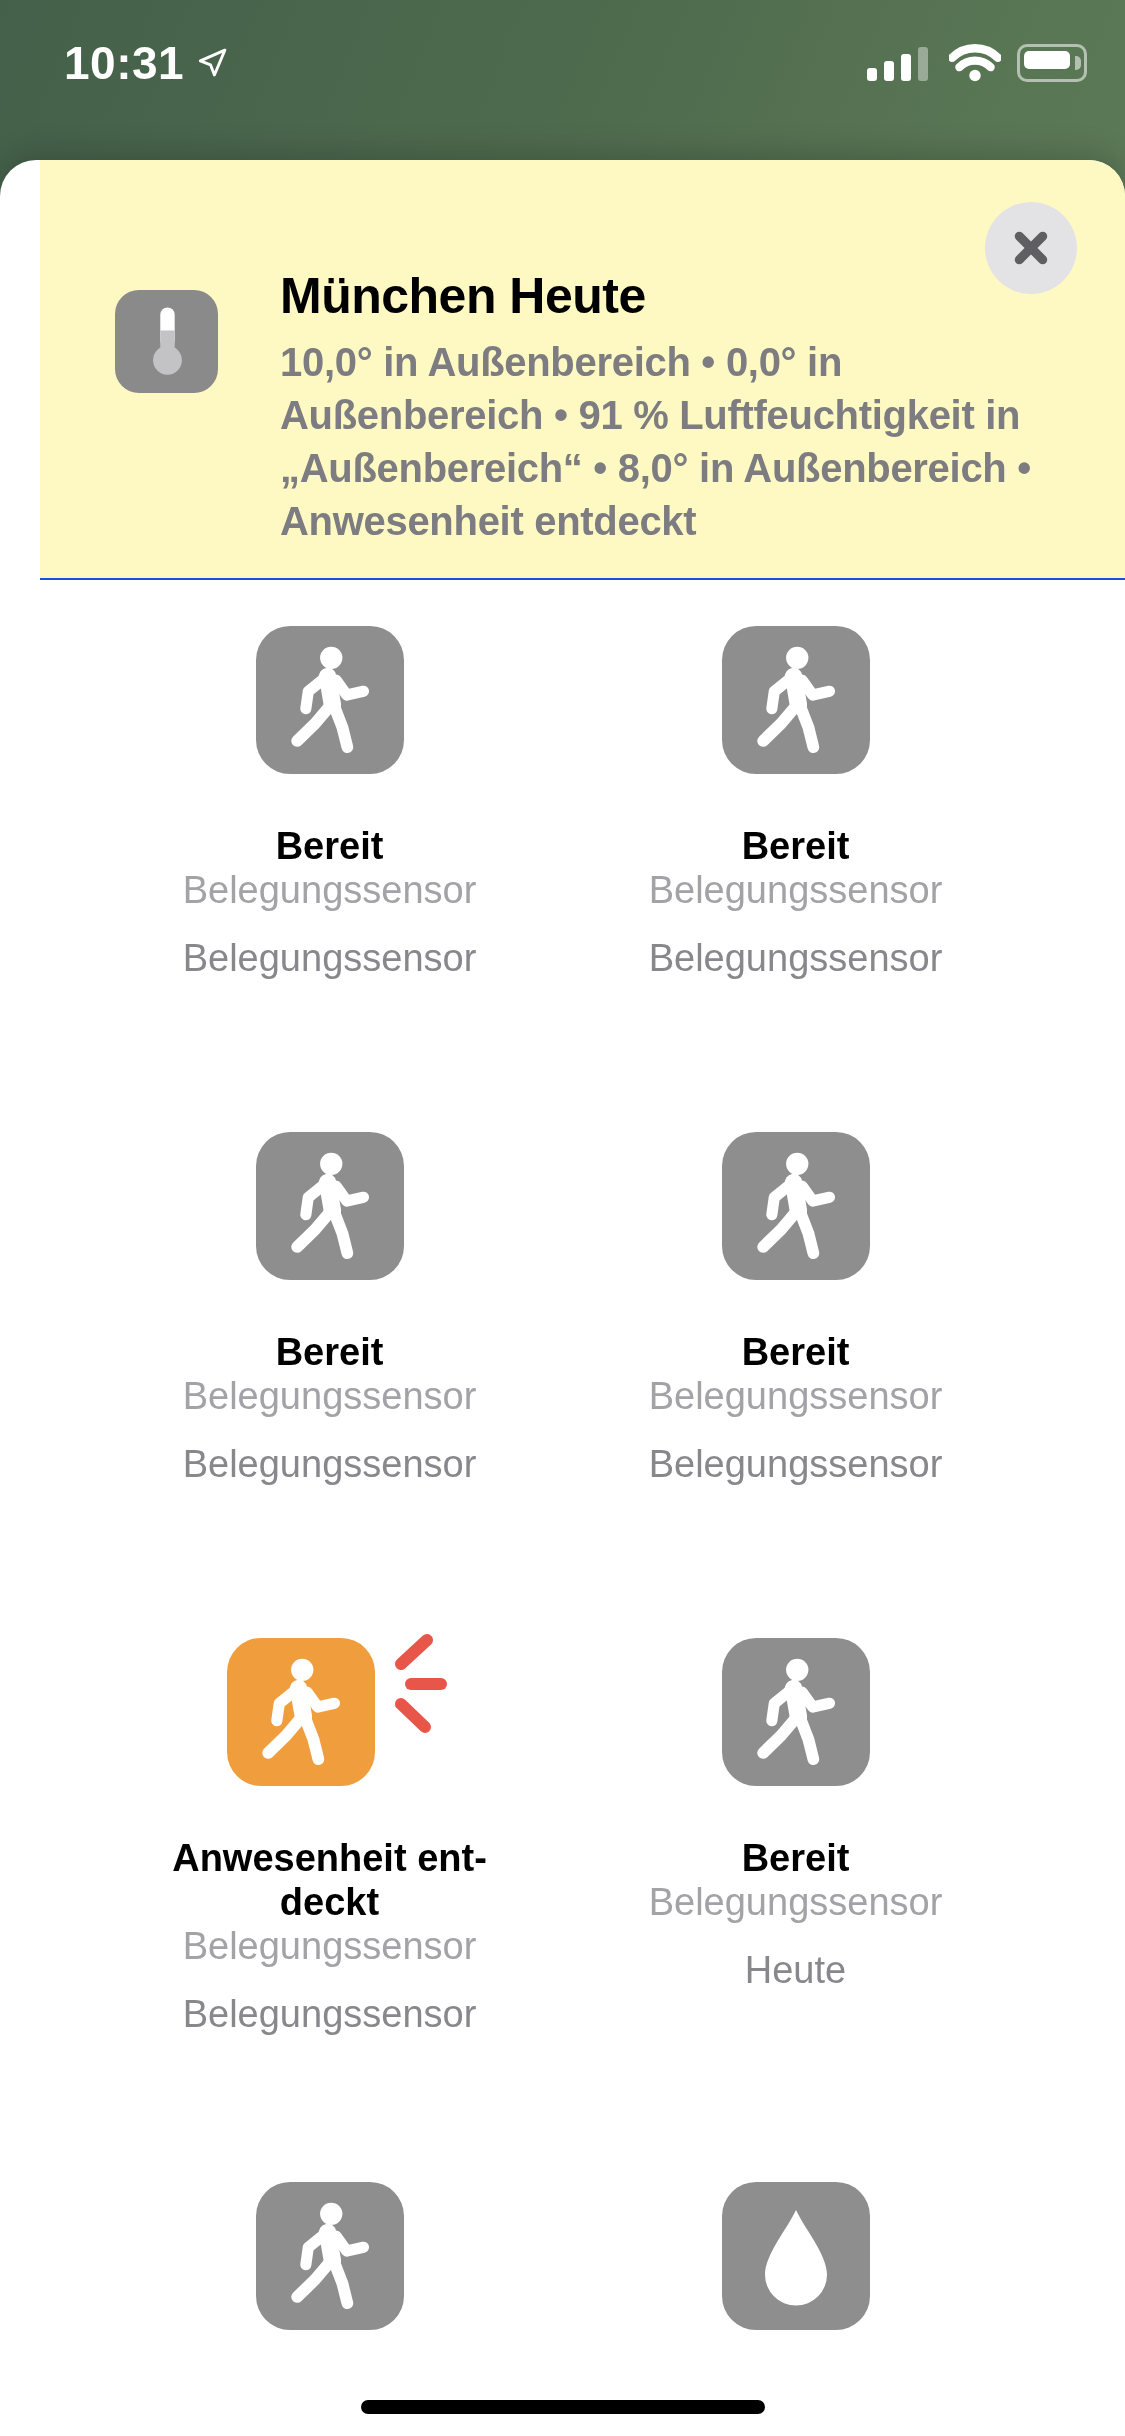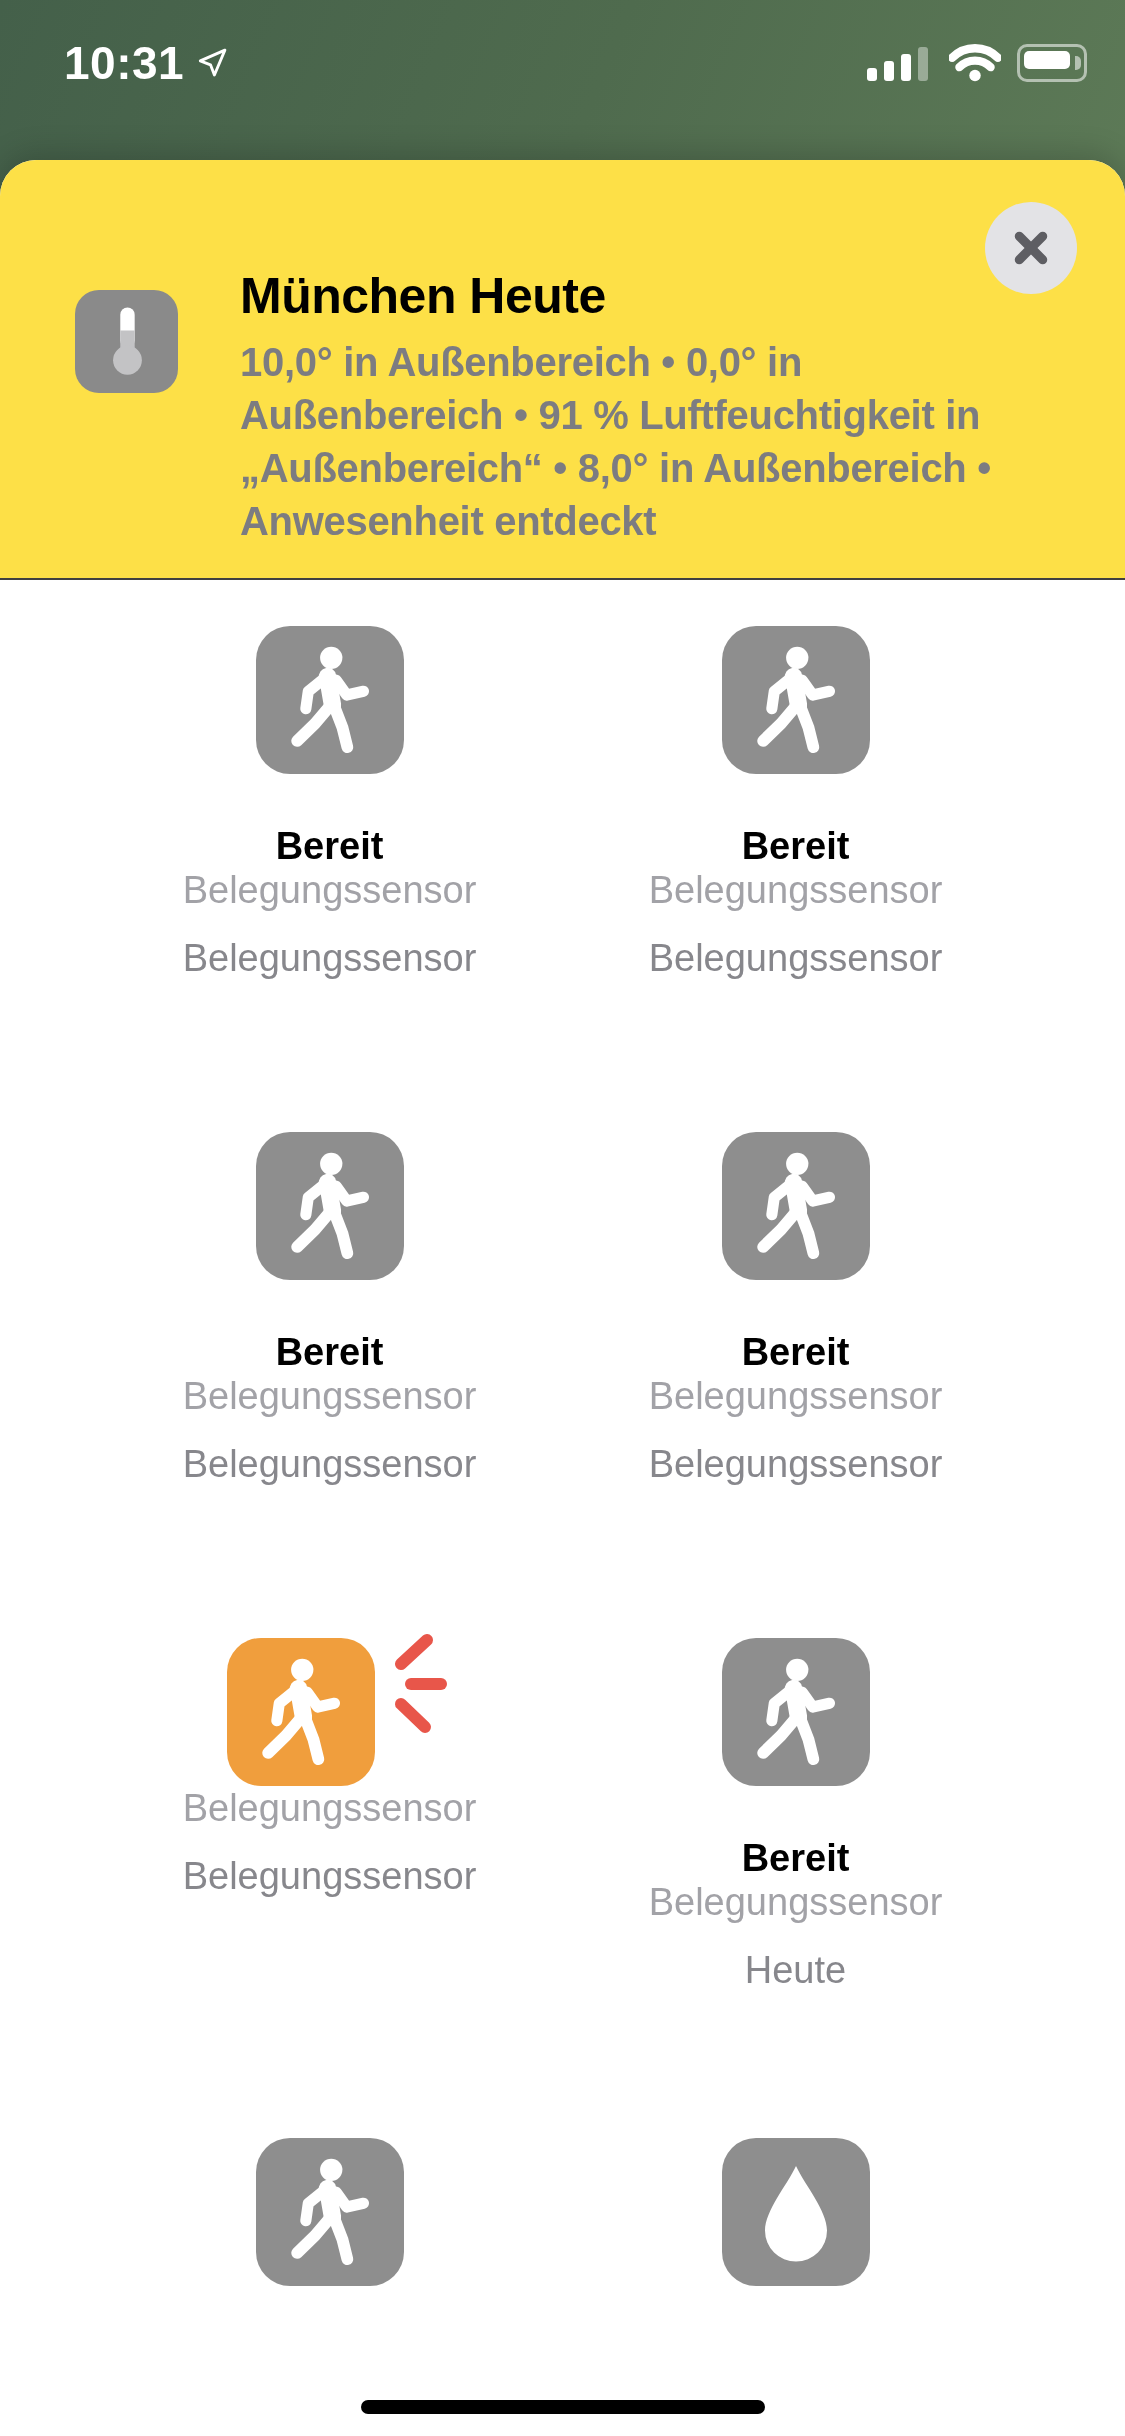--- a/index.html
+++ b/index.html
@@ -16,22 +16,23 @@
   .battery{position:relative;width:64px;height:32px;border:3px solid rgba(255,255,255,0.55);border-radius:10px;}
   .battery-fill{position:absolute;left:4px;top:4px;height:18px;width:46px;background:#fff;border-radius:5px;}
   .battery-tip{width:6px;height:14px;background:rgba(255,255,255,0.55);border-radius:0 5px 5px 0;margin-left:-12px;}
   
   .sheet{
     position:absolute;top:160px;left:0;width:1125px;height:2276px;
     background:#ffffff;border-radius:36px 36px 0 0;overflow:hidden;
     box-shadow:0 -6px 30px rgba(0,0,0,0.18);
   }
   .sheet-header{
-    position:relative;height:418px;background:#fde047;
-    border-bottom:2px solid #404040;
+    position:relative;height:418px;background:#fef9c3;
+    border-bottom:2px solid #1d4ed8;
+    margin-left:40px;
   }
   .header-icon{
     position:absolute;left:75px;top:130px;width:103px;height:103px;
     background:#8a8a8a;border-radius:24px;display:flex;align-items:center;justify-content:center;
   }
   .header-icon svg{width:96px;height:96px;}
   .header-text{position:absolute;left:240px;top:106px;width:760px;}
   .page-title{margin:0;font-size:50px;font-weight:700;color:#000;letter-spacing:-0.5px;line-height:60px;}
   .page-subtitle{margin:10px 0 0 0;font-size:40px;font-weight:700;color:#7c7c81;line-height:53px;letter-spacing:-0.3px;}
   .close-btn{
@@ -207,20 +208,22 @@
       <div class="row row-3">
         <div class="tile">
           <div class="tile-icon icon-orange icon-shift-left">
             <svg class="glyph">
                 <use href="#sym-walk"></use>
               </svg>
             <svg class="burst">
                 <use href="#sym-burst"></use>
               </svg>
           </div>
+          <div class="tile-status">Anwesenheit ent-
+deckt</div>
           <div class="tile-subtitle">Belegungssensor</div>
           <div class="tile-name">Belegungssensor</div>
         </div>
         <div class="tile">
           <div class="tile-icon icon-gray">
               <svg class="glyph">
                 <use href="#sym-walk"></use>
               </svg>
             </div>
           <div class="tile-status">Bereit</div>

